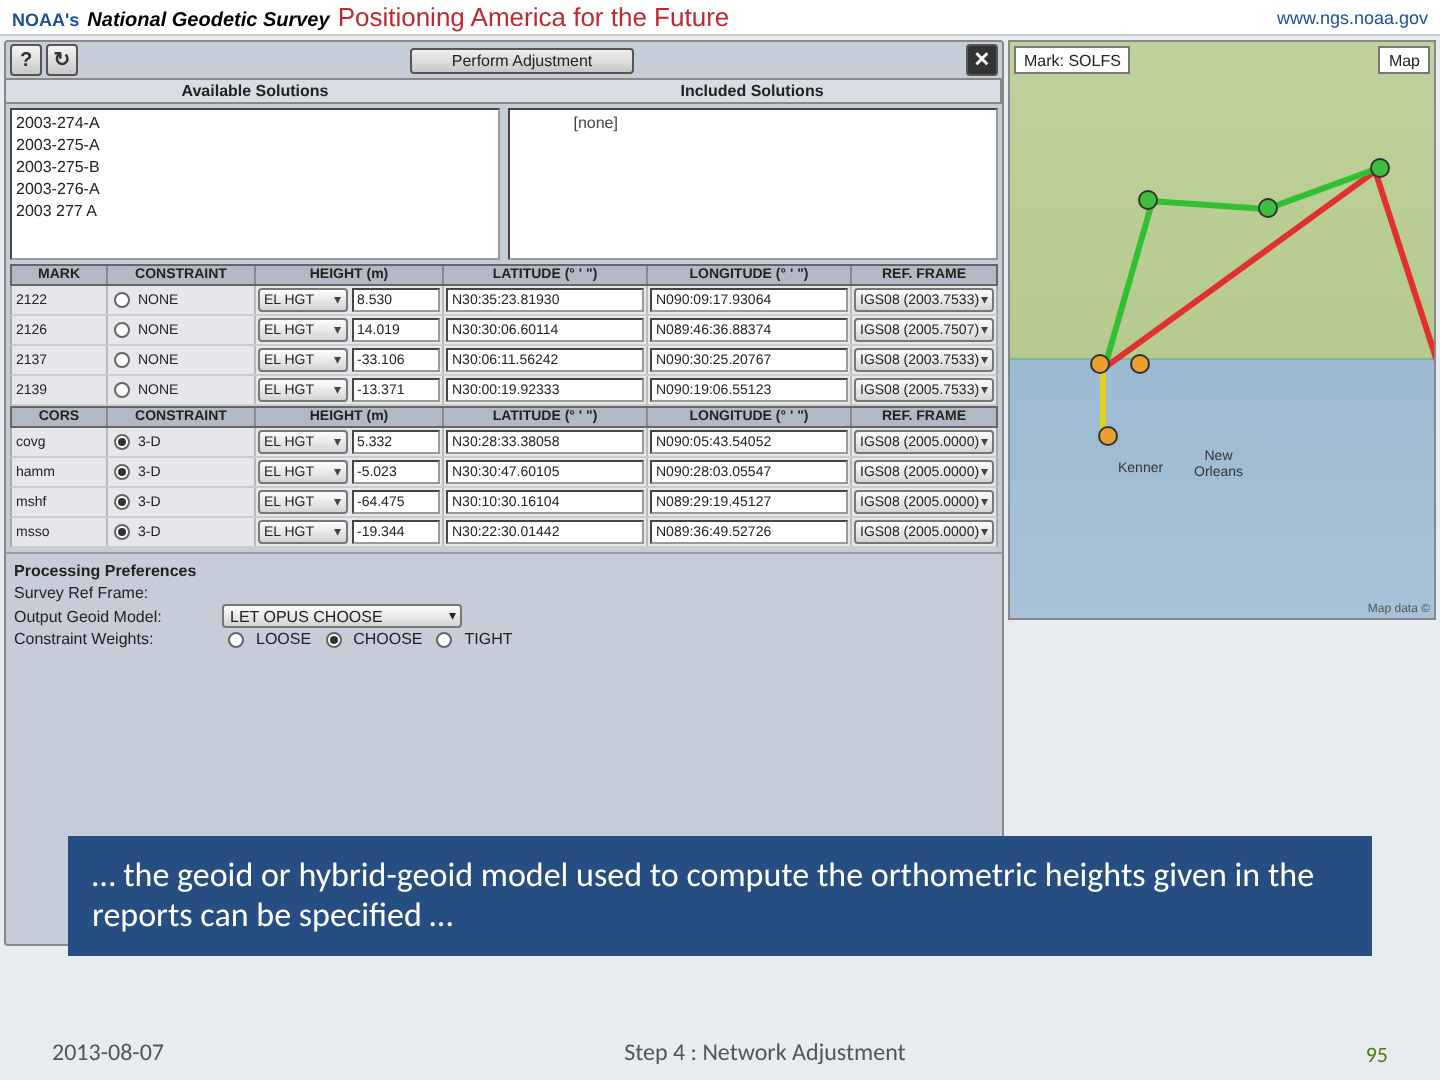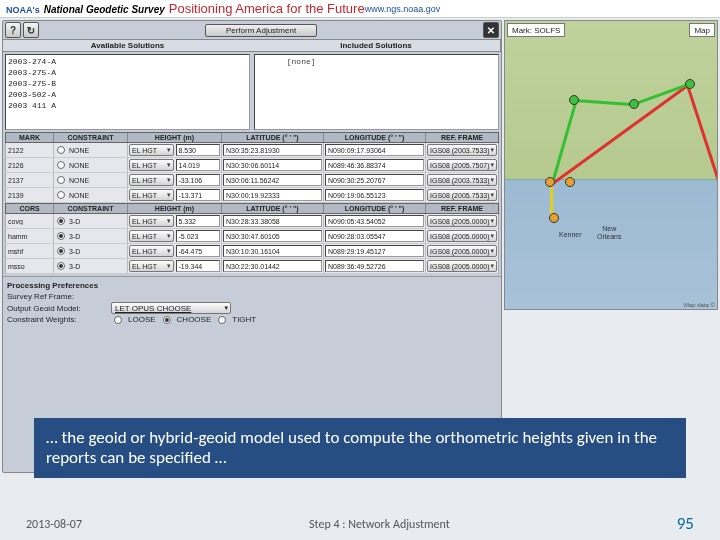--- a/index.html
+++ b/index.html
@@ -1,18 +1,18 @@
 <!DOCTYPE html>
 <html><head>
 <meta charset="utf-8">
 <style>
   * { box-sizing: border-box; margin: 0; padding: 0; }
   body { width: 720px; height: 540px; font-family: Arial, sans-serif; background: #e8ecf0; font-size: 9px; color: #222; position: relative; overflow: hidden; }
 
-  .header-bar { height: 18px; background: #fff; border-bottom: 1px solid #ccc; display: flex; align-items: center; padding: 0 6px; }
+  .header-bar { height: 18px; background: #fff; border-bottom: 1px solid #ccc; display: flex; align-items: center; padding: 0 6px; justify-content: space-between; }
   .header-left { display: flex; align-items: baseline; gap: 4px; }
   .noaa { color: #1b4f9e; font-weight: bold; font-size: 9px; }
   .ngs { color: #000; font-weight: bold; font-style: italic; font-size: 10px; }
   .tagline { color: #c0282f; font-size: 13px; }
   .url { color: #1b4f9e; font-size: 9px; }
 
   .main-row { display: flex; height: 455px; }
   .left-col { width: 500px; background: #c7cdd8; border: 1px solid #888; border-radius: 2px; margin: 2px 0 0 2px; overflow: hidden; display: flex; flex-direction: column; }
   .right-col { width: 214px; margin: 2px 2px 0 2px; }
 
@@ -20,60 +20,60 @@
   .sqbtn { width: 16px; height: 16px; background: linear-gradient(#f5f5f5,#c8c8c8); border: 1px solid #555; border-radius: 2px; display: flex; align-items: center; justify-content: center; font-size: 10px; font-weight: bold; color: #333; }
   .sqbtn.dark { background: #333; color: #fff; }
   .title-chip { flex: 0 0 auto; margin: 0 auto; padding: 1px 20px; background: linear-gradient(#f0f0f0,#c8c8c8); border: 1px solid #555; border-radius: 2px; font-size: 8px; }
 
   .adj-row { display: flex; align-items: center; padding: 2px 4px; gap: 4px; }
   .adj-label { font-size: 8px; font-weight: bold; color: #333; }
   .adj-input { width: 40px; height: 12px; border: 1px solid #888; background: #fff; font-size: 8px; padding: 0 2px; }
 
   .sol-header { display: flex; border-top: 1px solid #888; border-bottom: 1px solid #888; }
   .sol-col { width: 50%; text-align: center; font-weight: bold; font-size: 8px; padding: 1px 0; background: #d8dce4; border-right: 1px solid #888; }
-  .sol-body { display: flex; height: 80px; font-family: Liberation Mono, monospace; }
+  .sol-body { display: flex; height: 80px; }
   .sol-list { width: 50%; background: #fff; border: 1px inset #999; margin: 2px; font-size: 8px; padding: 1px 2px; overflow: hidden; }
   .sol-list div { line-height: 11px; }
   .avail-list { color: #444; padding-left: 32px; }
 
   .grid-wrap { padding: 0 2px; }
   .grid-head { display: flex; background: #b3b9c4; border: 1px solid #666; font-size: 7px; font-weight: bold; text-align: center; }
   .gh { border-right: 1px solid #888; padding: 1px 0; }
   .c-mark { width: 48px; } .c-con { width: 74px; } .c-h { width: 94px; } .c-lat { width: 102px; } .c-lon { width: 102px; } .c-rf { flex: 1; }
   .grid-row { display: flex; background: #e5e7ec; border-left:1px solid #aaa; border-right:1px solid #aaa; border-bottom:1px solid #ccc; font-size: 7px; }
   .cell { border-right: 1px solid #bbb; padding: 0; display: flex; align-items: center; height: 14px; }
   .cell-text { padding: 0 2px; white-space: nowrap; overflow: hidden; }
   .pill-dd { flex: 1; margin: 1px; height: 12px; background: linear-gradient(#fdfdfd,#d4d4d4); border: 1px solid #777; border-radius: 2px; display: flex; align-items: center; padding: 0 2px; font-size: 7px; position: relative; }
   .pill-dd::after { content: "▾"; position: absolute; right: 2px; font-size: 7px; color: #444; }
   .val-box { flex: 1; margin: 1px; height: 12px; background: #fff; border: 1px inset #999; padding: 0 2px; font-size: 7px; display: flex; align-items: center; }
   .radio { width: 8px; height: 8px; border: 1px solid #666; border-radius: 50%; background: #fff; margin: 0 2px 0 3px; display: inline-block; position: relative; }
   .radio.on::after { content:""; position:absolute; left:1px; top:1px; width:4px; height:4px; border-radius:50%; background:#333; }
 
   .prefs { padding: 2px 4px; border-top: 1px solid #999; margin-top: 2px; }
   .prefs-title { font-size: 8px; font-weight: bold; margin: 2px 0; }
   .prefs-row { display: flex; align-items: center; gap: 4px; font-size: 8px; margin: 1px 0; }
-  .prefs-dd { width: 120px; height: 12px; background: linear-gradient(#fdfdfd,#d4d4d4); border: 1px solid #777; border-radius: 2px; padding: 0 3px; font-size: 8px; display: flex; align-items: center; position: relative; text-decoration: underline; }
+  .prefs-dd { width: 120px; height: 12px; background: linear-gradient(#fdfdfd,#d4d4d4); border: 1px solid #777; border-radius: 2px; padding: 0 3px; font-size: 8px; display: flex; align-items: center; position: relative; }
   .prefs-dd::after { content: "▾"; position: absolute; right: 2px; font-size: 7px; }
 
   
   .map-box { width: 100%; height: 290px; border: 1px solid #888; position: relative; background: linear-gradient(180deg,#bfd29c 0%,#b6c98f 55%,#9cbad2 55%,#a8c2d8 100%); overflow: hidden; }
   .map-top { position:absolute; top:2px; left:2px; right:2px; display:flex; justify-content:space-between; }
   .map-dd { height:14px; background:#fff; border:1px solid #777; font-size:8px; padding:0 4px; display:flex; align-items:center; }
   .city-lbl { position:absolute; font-size:7px; color:#333; text-align:center; line-height:8px; }
   .marker { position:absolute; width:10px; height:10px; border-radius:50%; border:1px solid #333; }
   .mk-g { background:#3fbf3f; } .mk-o { background:#e8a030; }
   .edge { position:absolute; transform-origin:0 0; height:3px; }
   .eg-r { background:#e03030; } .eg-g { background:#30c030; } .eg-y { background:#e0d020; }
   .coast { position:absolute; left:0; right:0; top:55%; height:1px; background:#4a6; opacity:.4; }
   .map-credit { position:absolute; right:2px; bottom:1px; font-size:6px; color:#555; }
 
   
   .caption { position:absolute; left:34px; right:34px; top:418px; background:#264e82; color:#fff; padding:10px 12px; font-family:Calibri,Arial,sans-serif; font-size:17px; line-height:20px; }
   .footer { position:absolute; left:0; right:0; bottom:6px; display:flex; justify-content:space-between; align-items:center; padding:0 26px; font-family:Calibri,Arial,sans-serif; font-size:12px; color:#555; }
-  .slidenum { color:#0369a1; font-size:17px; }
+  .slidenum { color:#4d7c0f; font-size:11px; }
 </style>
 </head>
 <body>
 
 <div class="header-bar">
   <div class="header-left">
     <span class="noaa">NOAA's</span>
     <span class="ngs">National Geodetic Survey</span>
     <span class="tagline">Positioning America for the Future</span>
   </div>
@@ -91,22 +91,22 @@
     </div>
     <div class="sol-header">
       <div class="sol-col" style="border-right:none">Available Solutions</div>
       <div class="sol-col">Included Solutions</div>
     </div>
     <div class="sol-body">
       <div class="sol-list" id="inc-list">
           <div>2003-274-A</div>
           <div>2003-275-A</div>
           <div>2003-275-B</div>
-          <div>2003-502-A</div>
-          <div>2003 411 A</div>
+          <div>2003-276-A</div>
+          <div>2003 277 A</div>
         </div>
       <div class="sol-list avail-list" id="av-list">
           <div>[none]</div>
         </div>
     </div>
 
     <div class="grid-wrap">
       <div class="grid-head">
         <div class="gh c-mark">MARK</div>
         <div class="gh c-con">CONSTRAINT</div>

